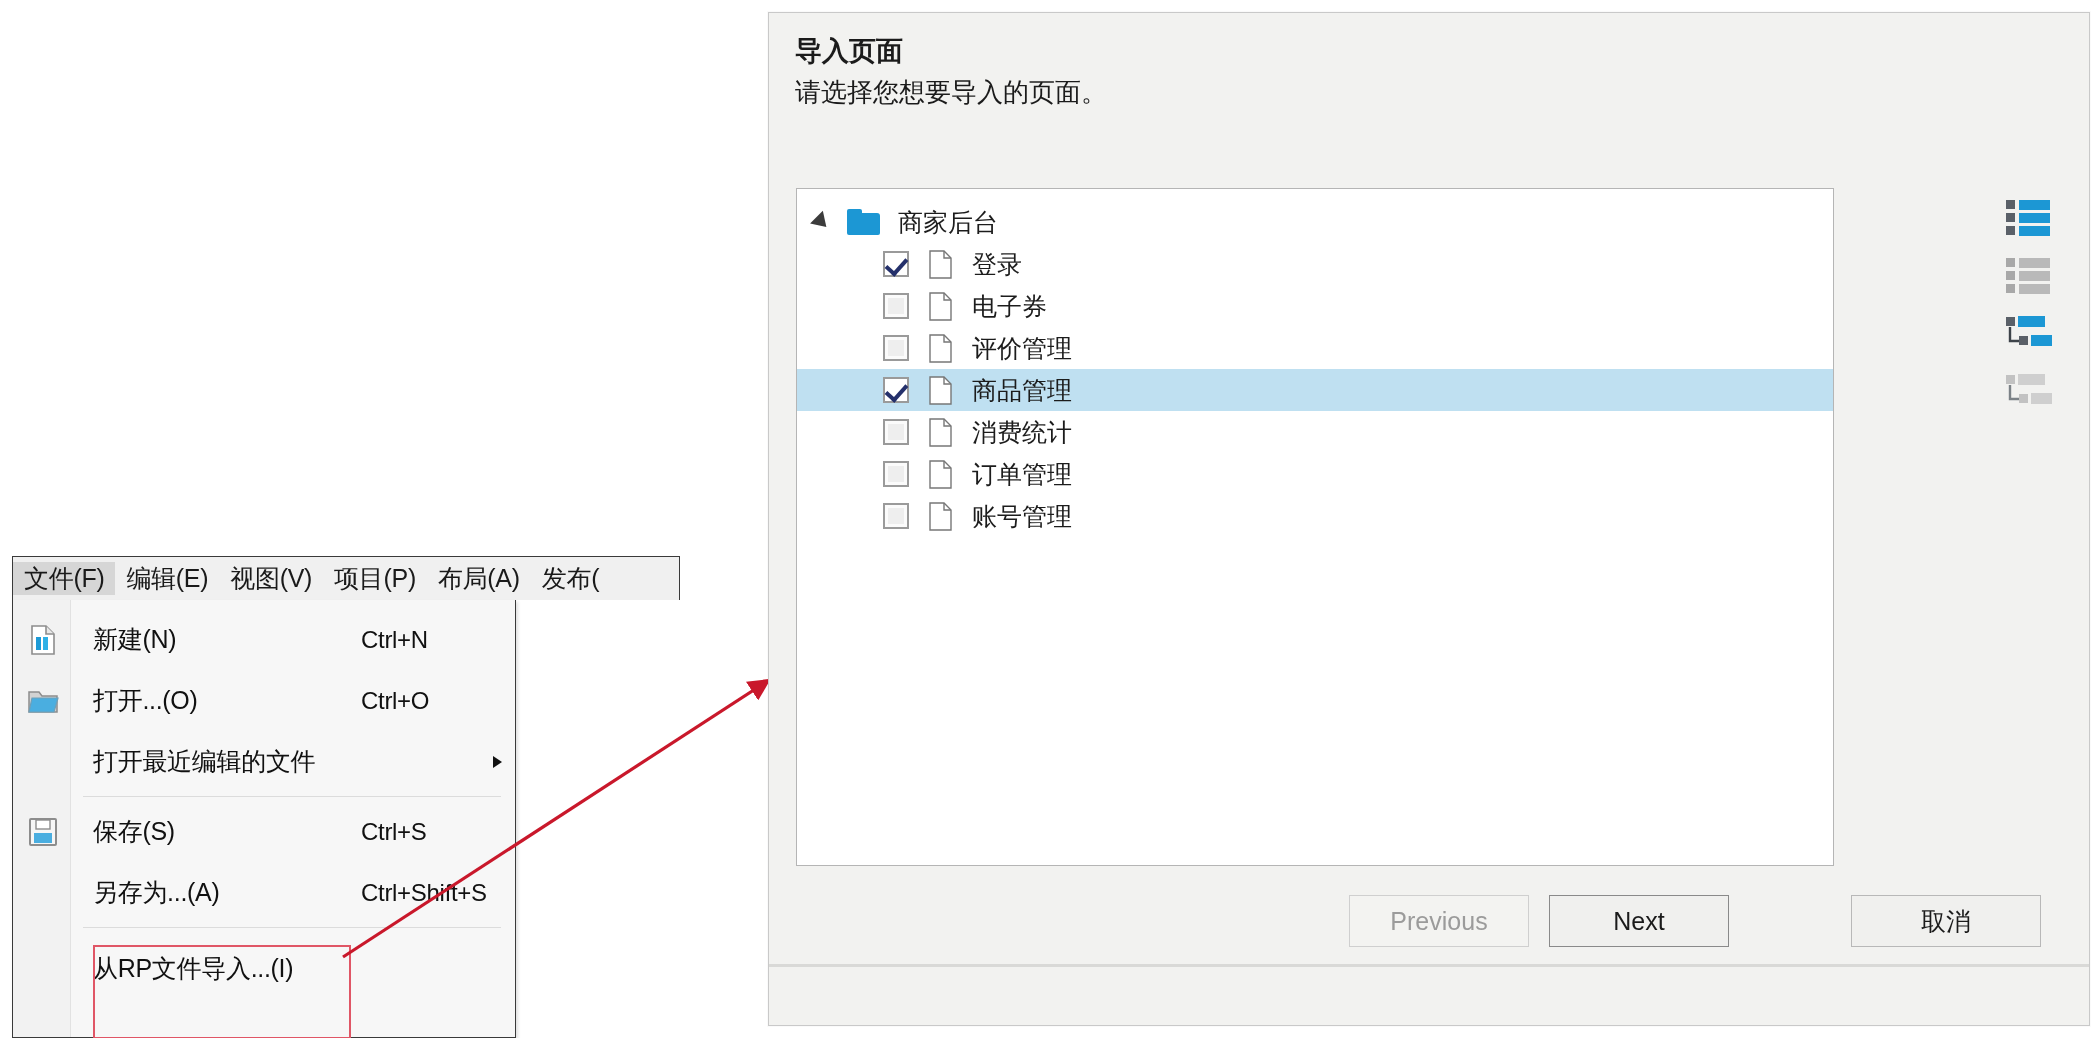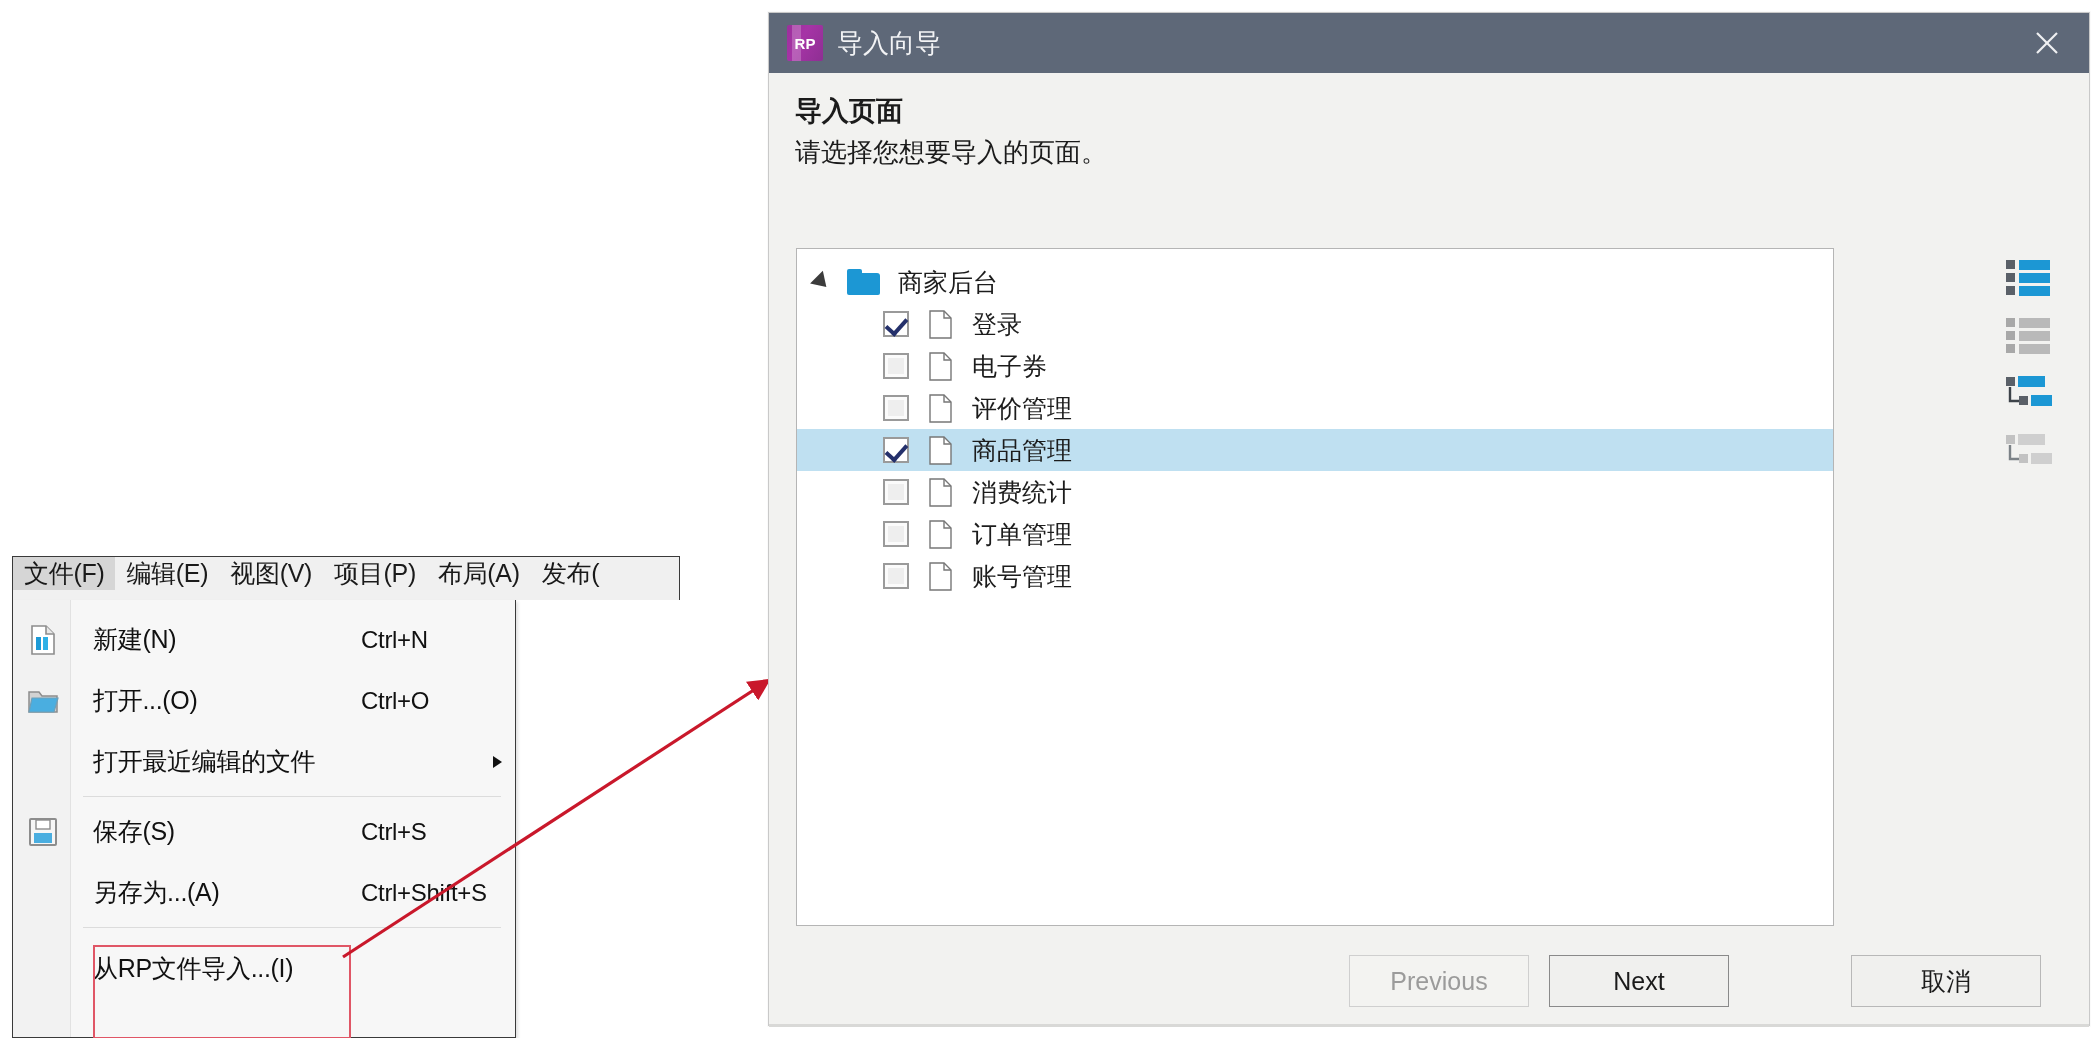--- a/index.html
+++ b/index.html
@@ -11,21 +11,21 @@
     overflow: hidden;
   }
   #root { position: relative; width: 2098px; height: 1038px; background:#fff; }
 
   
   #menu-area { position:absolute; left:12px; top:556px; width:668px; height:482px; }
 
   #menu-bar {
     position:absolute; left:0; top:0; width:668px; height:44px;
     background:#f0f0f0; border:1px solid #3a3a3a; border-bottom:none;
-    display:flex; align-items:flex-start; overflow:hidden;
+    display:flex; align-items:center; overflow:hidden;
   }
   .menubar-item {
     display:flex; align-items:center; padding:0 11px;
     font-size:25px; color:#1a1a1a; white-space:nowrap; letter-spacing:-0.3px;
   }
   .menubar-item.active { background:#d6d6d6; }
 
   #menu-popup {
     position:absolute; left:0; top:44px; width:504px; height:438px;
     background:#f7f7f7; border:1px solid #3a3a3a; border-top:none;
@@ -263,32 +263,20 @@
     <defs>
       <marker id="ah" markerWidth="7" markerHeight="7" refX="5.2" refY="3.5" orient="auto">
         <path d="M0,0 L7,3.5 L0,7 Z" fill="#c9182b"></path>
       </marker>
     </defs>
     <line x1="343" y1="957" x2="766" y2="682" stroke="#c9182b" stroke-width="3.2" marker-end="url(#ah)"></line>
   </svg>
 
   <div id="dialog">
 
-    <div id="dialog-titlebar">
-      <div id="rp-logo">
-        <span class="rp-text">RP</span>
-      </div>
-      <div id="dialog-title">导入向导</div>
-      <div id="dialog-close">
-        <svg width="26" height="26" viewBox="0 0 26 26">
-          <line x1="3" y1="3" x2="23" y2="23" stroke="#f0f1f3" stroke-width="2.2"></line>
-          <line x1="23" y1="3" x2="3" y2="23" stroke="#f0f1f3" stroke-width="2.2"></line>
-        </svg>
-      </div>
-    </div>
 
     <div id="dialog-body">
 
       <div id="wizard-heading">导入页面</div>
       <div id="wizard-subheading">请选择您想要导入的页面。</div>
 
       <div id="tree-panel">
 
         <div class="tree-row root">
           <span class="tw-toggle"></span>

